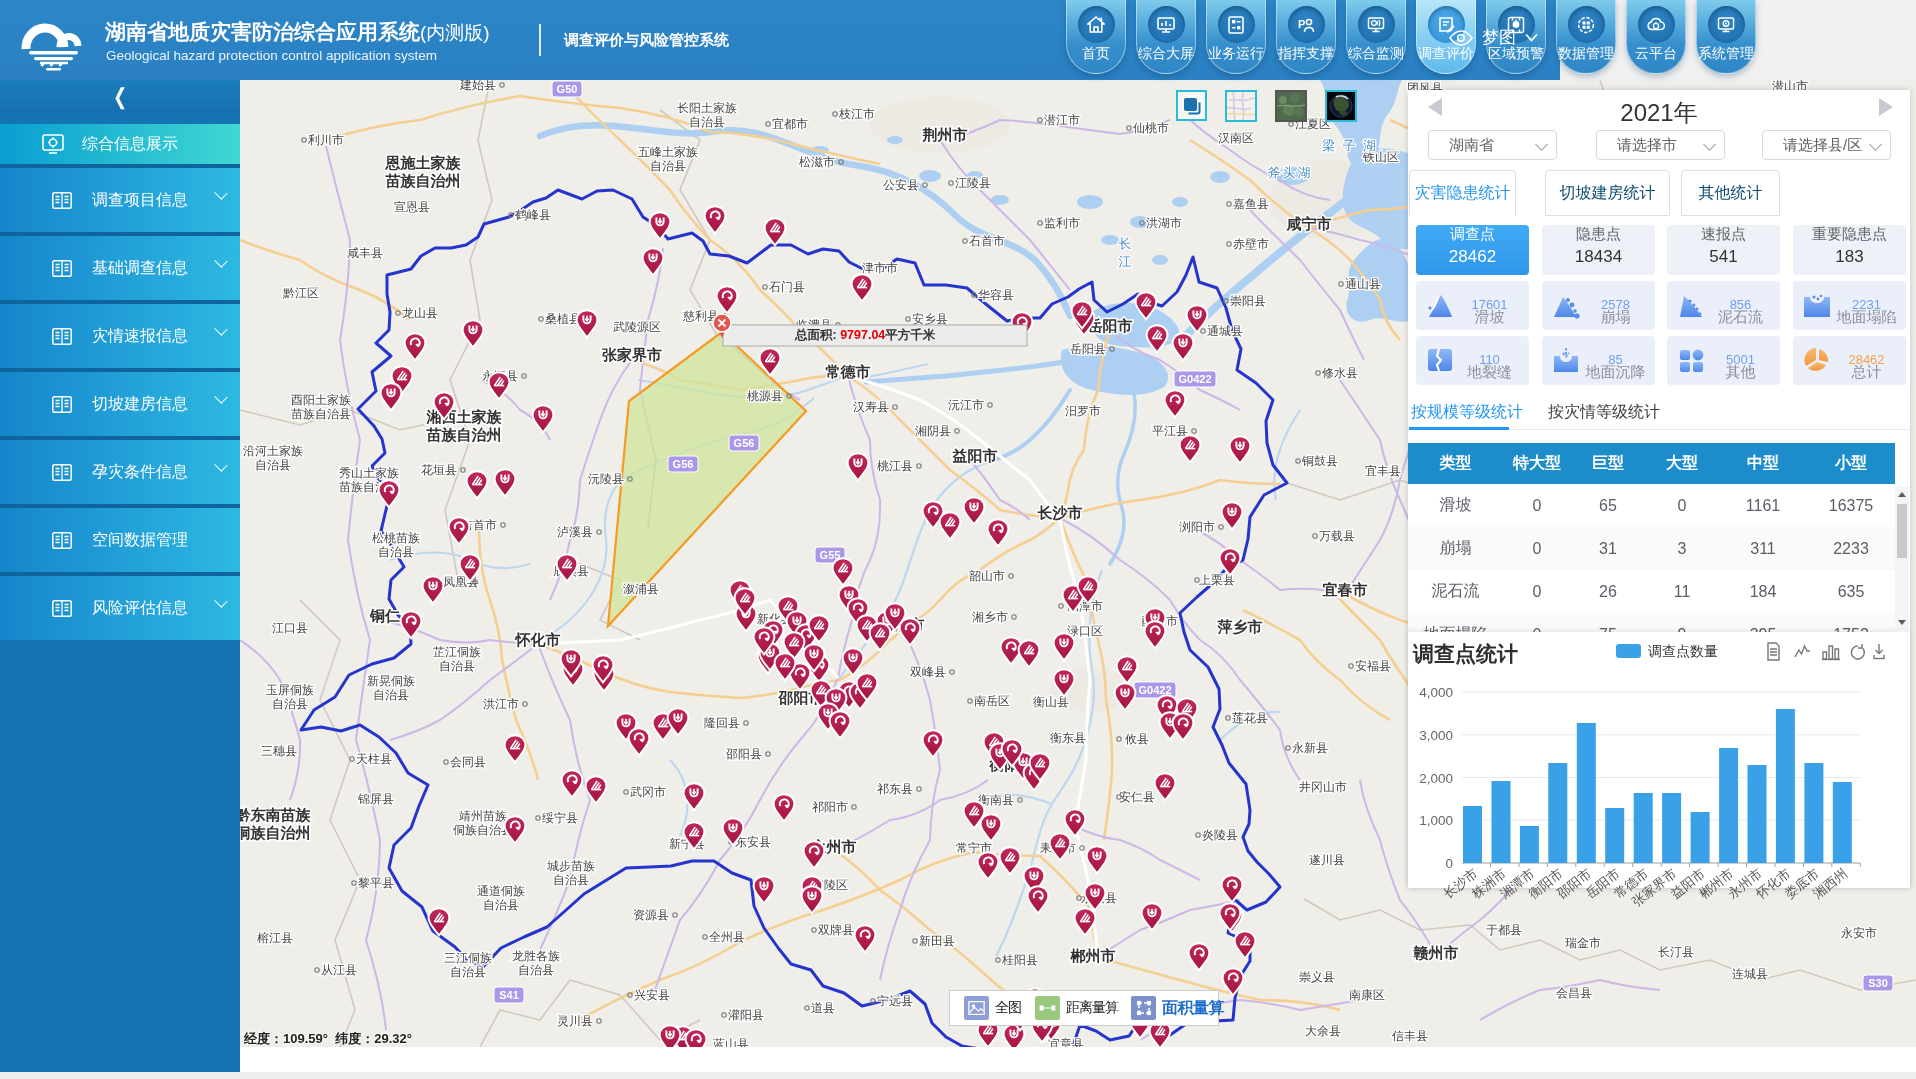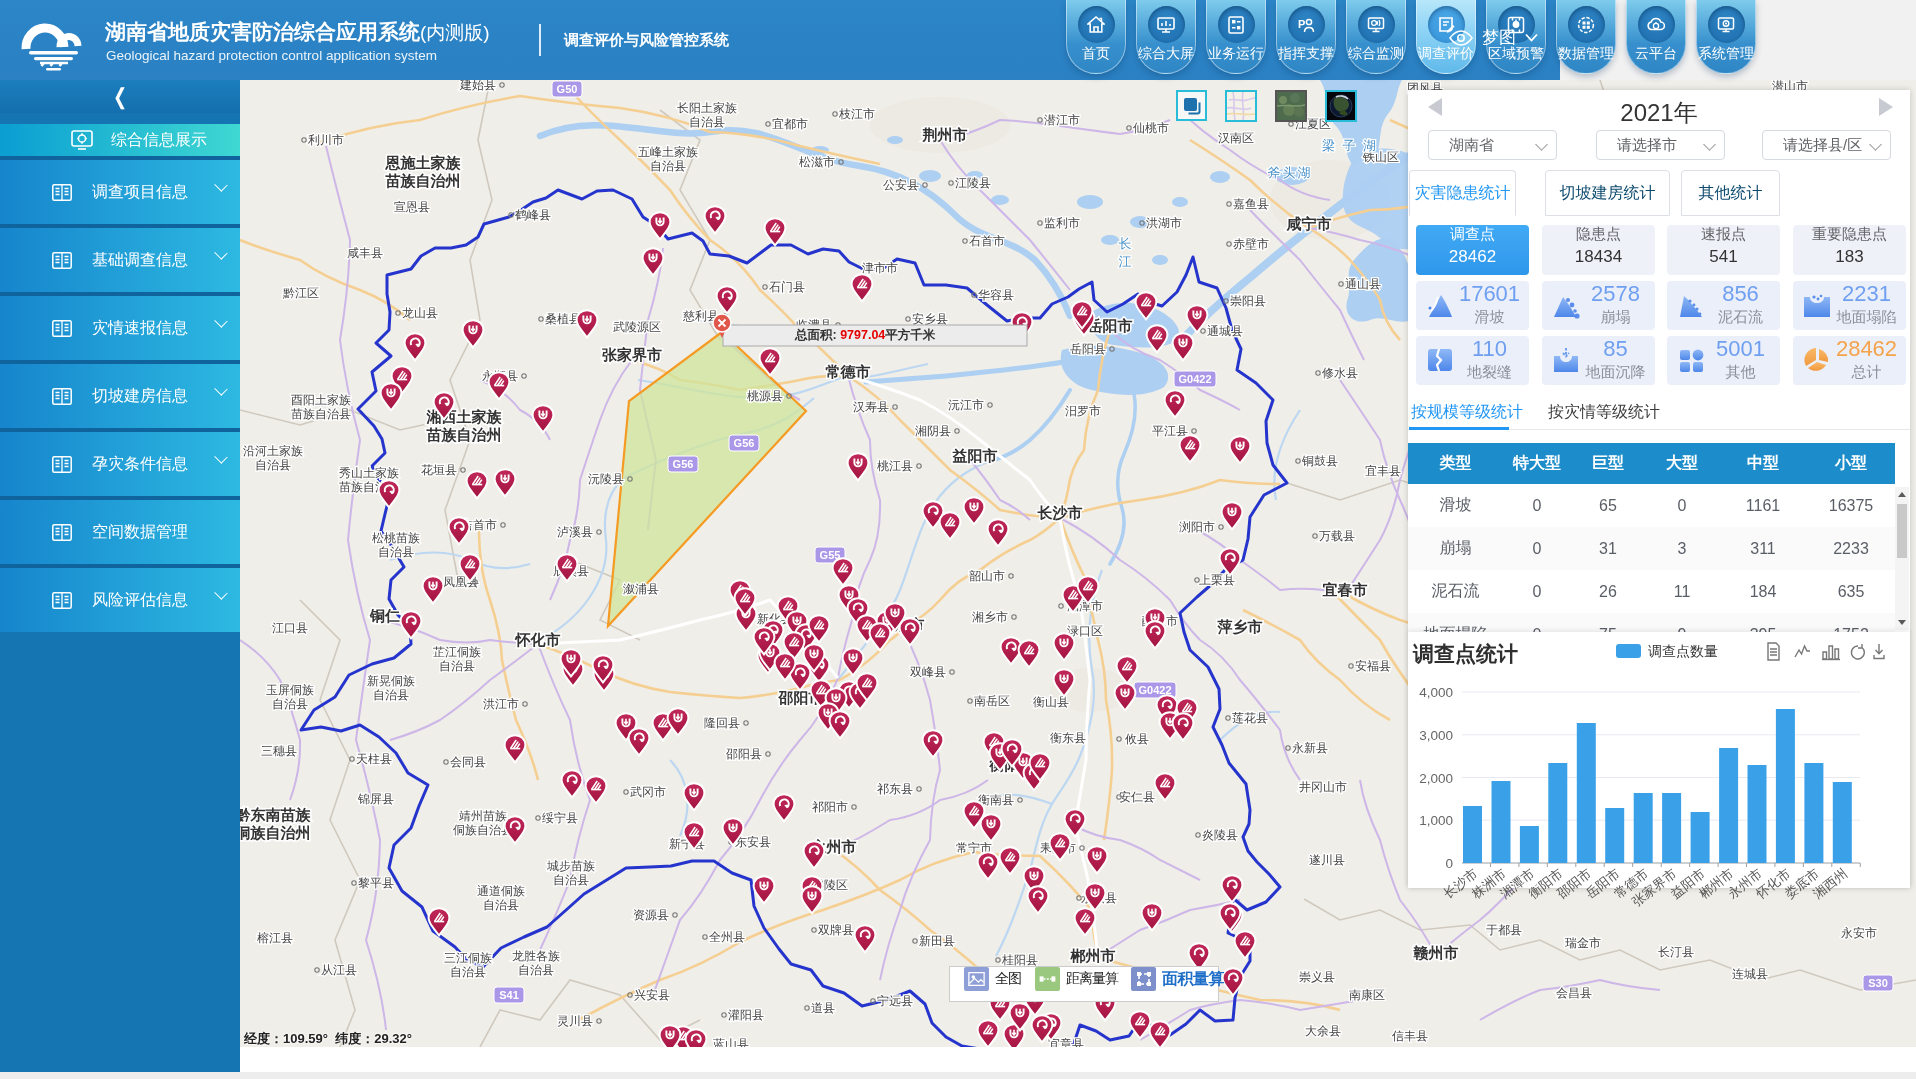--- a/index.html
+++ b/index.html
@@ -17,48 +17,48 @@
 .nav .lbl{color:#fff;font-size:14px;white-space:nowrap;}
 .nav.act{background:linear-gradient(180deg,#b8e7fa,#8fd4f6 40%,#5fb9ea);}
 .nav.act .cir{background:radial-gradient(circle at 50% 35%,#4aa6e6,#3694da);}
 #user{position:absolute;right:22px;top:26px;color:#fff;font-size:17px;display:flex;align-items:center;gap:9px;}
 #sidebar{position:absolute;left:0;top:80px;width:240px;height:992px;background:#1574b2;z-index:20;}
 #collapse{height:33px;background:#1ب;background:linear-gradient(180deg,#1b7ebd,#156fae);display:flex;align-items:center;justify-content:center;}
 #collapse span{color:#fff;font-size:17px;transform:scaleY(1.3);}
 .mitem{height:68px;display:flex;align-items:center;color:#fff;font-size:16px;position:relative;background:linear-gradient(90deg,#1685cc,#2db9e2);border-top:4px solid #0f649e;}
 .mitem .ic{margin-left:52px;margin-right:20px;width:20px;height:16px;}
 .mitem .chev{position:absolute;right:14px;top:20px;width:10px;height:10px;border-right:1.6px solid #fff;border-bottom:1.6px solid #fff;transform:rotate(45deg) scale(1,0.9);}
-.mitem.act{background:linear-gradient(90deg,#0a9ed2,#3fd8d2);height:32px;margin-top:11px;border-top:none;padding-left:29px;}
+.mitem.act{background:linear-gradient(90deg,#0a9ed2,#3fd8d2);height:40px;margin-top:11px;border-top:none;}
 .mitem.act .ic{margin-left:42px;margin-right:18px;width:22px;height:20px;}
 #mapwrap{position:absolute;left:240px;top:80px;width:1676px;height:967px;overflow:hidden;background:#f0eee8;}
 #coords{position:absolute;left:4px;top:950px;font-size:13px;font-weight:bold;color:#222;text-shadow:0 0 3px #fff,0 0 3px #fff;z-index:5;}
 #layerctl{position:absolute;left:936px;top:10px;z-index:6;display:flex;gap:18px;}
 .lbtn{width:31px;height:31px;background:#f6f8f7;border:2px solid #28bcd8;display:flex;align-items:center;justify-content:center;}
 .lthumb{width:32px;height:32px;border:2px solid #28bcd8;}
-#measure{position:absolute;left:709px;top:886px;width:270px;height:36px;background:#fff;border:1px solid #ccc;z-index:6;display:flex;align-items:flex-start;font-size:14px;color:#222;letter-spacing:-1px;white-space:nowrap;}
+#measure{position:absolute;left:709px;top:910px;width:270px;height:36px;background:#fff;border:1px solid #ccc;z-index:6;display:flex;align-items:center;font-size:14px;color:#222;letter-spacing:-1px;white-space:nowrap;}
 #measure .mi{width:25px;height:24px;border-radius:2px;margin-right:6px;}
 #measure .grp{display:flex;align-items:center;margin-left:14px;}
 #panel{position:absolute;left:1408px;top:90px;width:502px;height:798px;background:#fff;z-index:10;box-shadow:0 0 6px rgba(0,0,0,0.18);}
 #yearrow{position:absolute;top:0;left:0;right:0;height:38px;}
 #year{position:absolute;left:0;right:0;top:7px;text-align:center;font-size:24px;color:#333;}
 .yarr{position:absolute;top:8px;width:0;height:0;border-top:9px solid transparent;border-bottom:9px solid transparent;}
 #yl{left:20px;border-right:14px solid #c7cad1;}
 #yr{right:17px;border-left:14px solid #c7cad1;}
 .sel{position:absolute;top:40px;height:30px;width:129px;border:1px solid #d5d9e0;border-radius:4px;color:#606266;font-size:15px;line-height:28px;padding-left:20px;}
 .sel .sv{position:absolute;right:10px;top:9px;width:9px;height:9px;border-right:1.5px solid #999;border-bottom:1.5px solid #999;transform:rotate(45deg);}
 .tab{position:absolute;top:80px;height:46px;border:1px solid #dcdfe6;border-radius:4px 4px 0 0;background:#fff;font-size:16px;color:#0c4a6e;display:flex;align-items:center;justify-content:center;}
 .tab.act{color:#2196f3;border-bottom-color:#fff;}
 .sbox{position:absolute;width:113px;height:50px;border-radius:4px;background:#eef1f8;text-align:center;}
 .sbox .tt{font-size:15px;color:#606266;}
 .sbox .nn{font-size:17px;color:#333;margin-top:3px;}
 .sbox.blue{background:linear-gradient(180deg,#41aaf5,#2f97ea);}
 .sbox.blue .tt,.sbox.blue .nn{color:#fff;}
 .ibox{position:absolute;width:113px;height:49px;border-radius:4px;background:#eaeffa;}
 .ibox svg{position:absolute;left:9px;top:10px;}
-.ibox .nn{position:absolute;left:38px;right:4px;top:0;text-align:center;font-size:22px;color:#6f9ff0;}
+.ibox .nn{position:absolute;left:38px;right:4px;top:16px;text-align:center;font-size:13px;color:#6f9ff0;}
 .ibox .tt{position:absolute;left:38px;right:4px;top:27px;text-align:center;font-size:15px;color:#8a8f99;}
 .ibox.org .nn{color:#f5a34b;}
 #subtabs{position:absolute;top:306px;left:0;right:0;height:34px;border-bottom:1px solid #e8e8e8;font-size:16px;}
 #st1{position:absolute;left:3px;top:6px;color:#2196f3;}
 #st2{position:absolute;left:140px;top:6px;color:#3c3c3c;}
 #stline{position:absolute;left:1px;top:31px;width:100px;height:3px;background:#2196f3;}
 #dtable{position:absolute;top:353px;left:0;width:487px;font-size:16px;color:#5a5e66;border-collapse:collapse;}
 #dtable th{background:#1d8cca;color:#fff;font-weight:bold;height:41px;font-size:16px;}
 #dtable td{height:43px;text-align:center;}
 #dtable tr.alt{background:#fafafa;}

